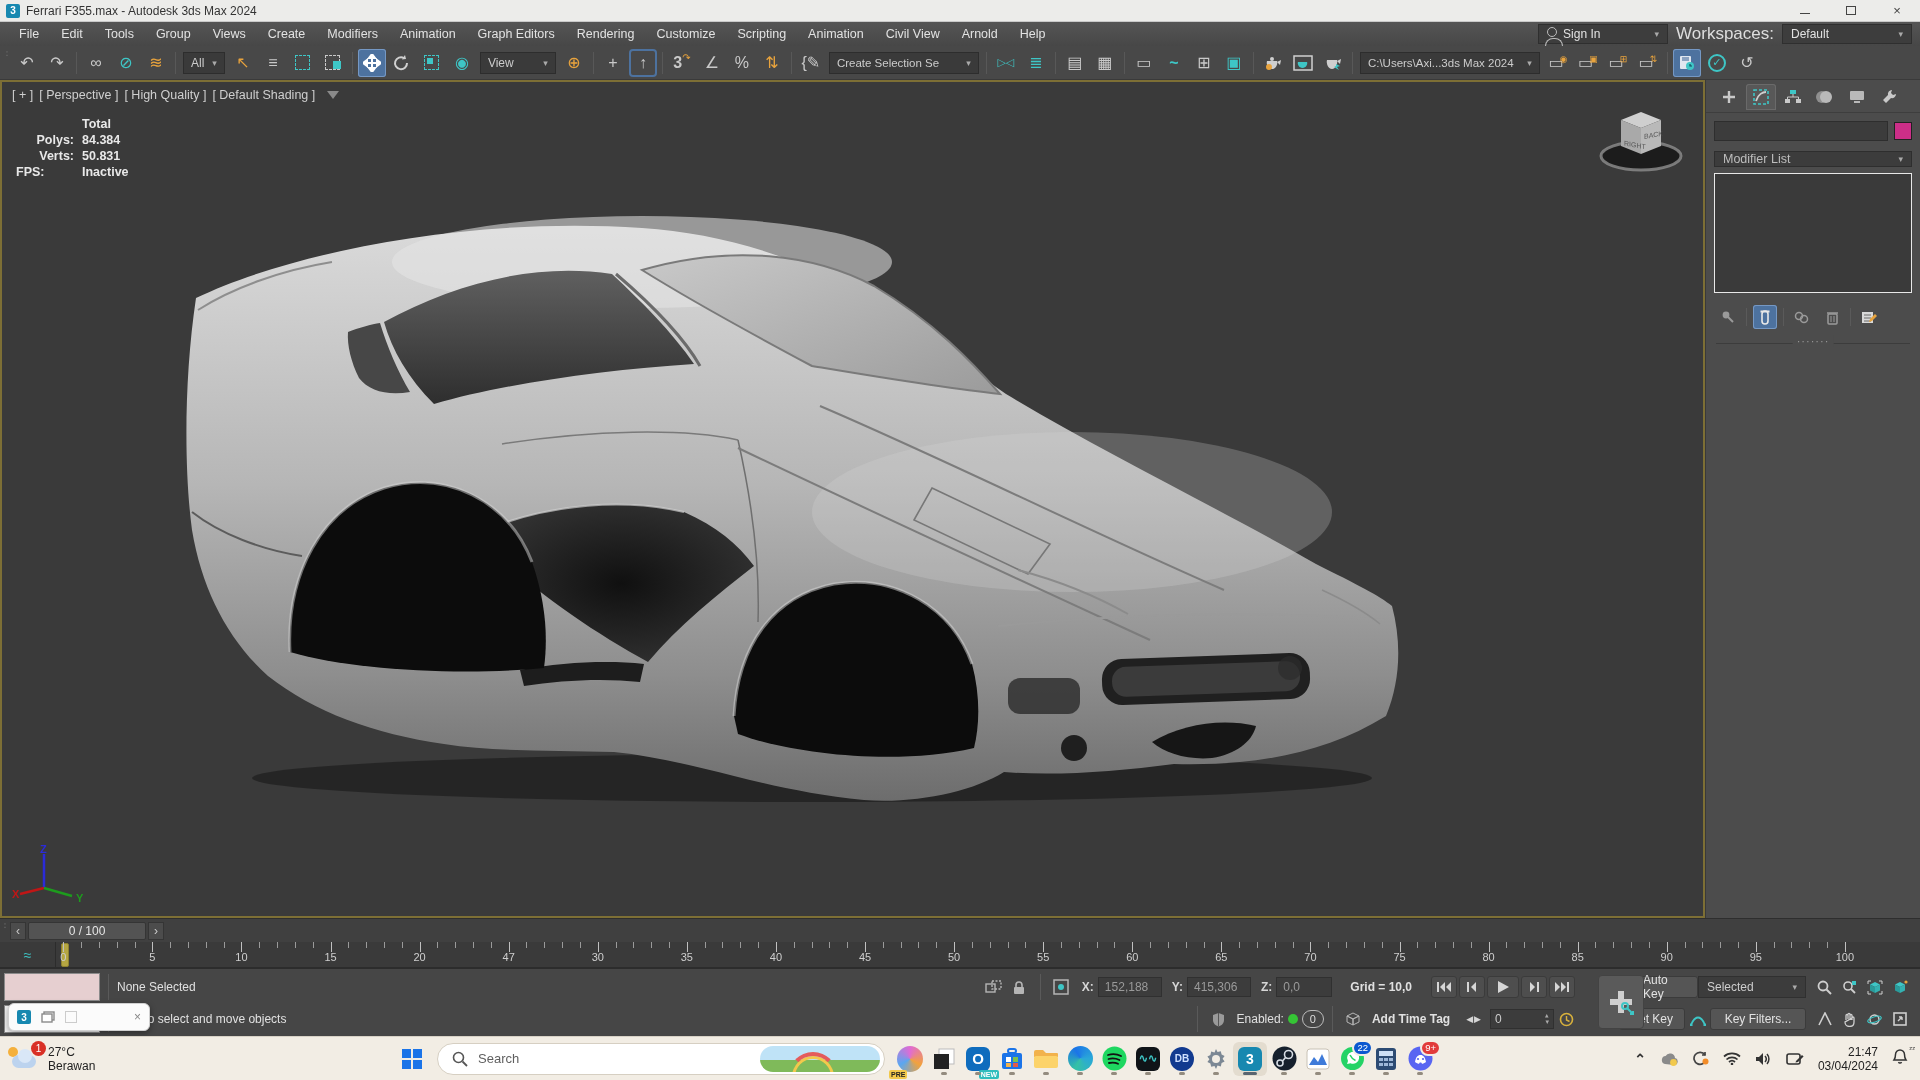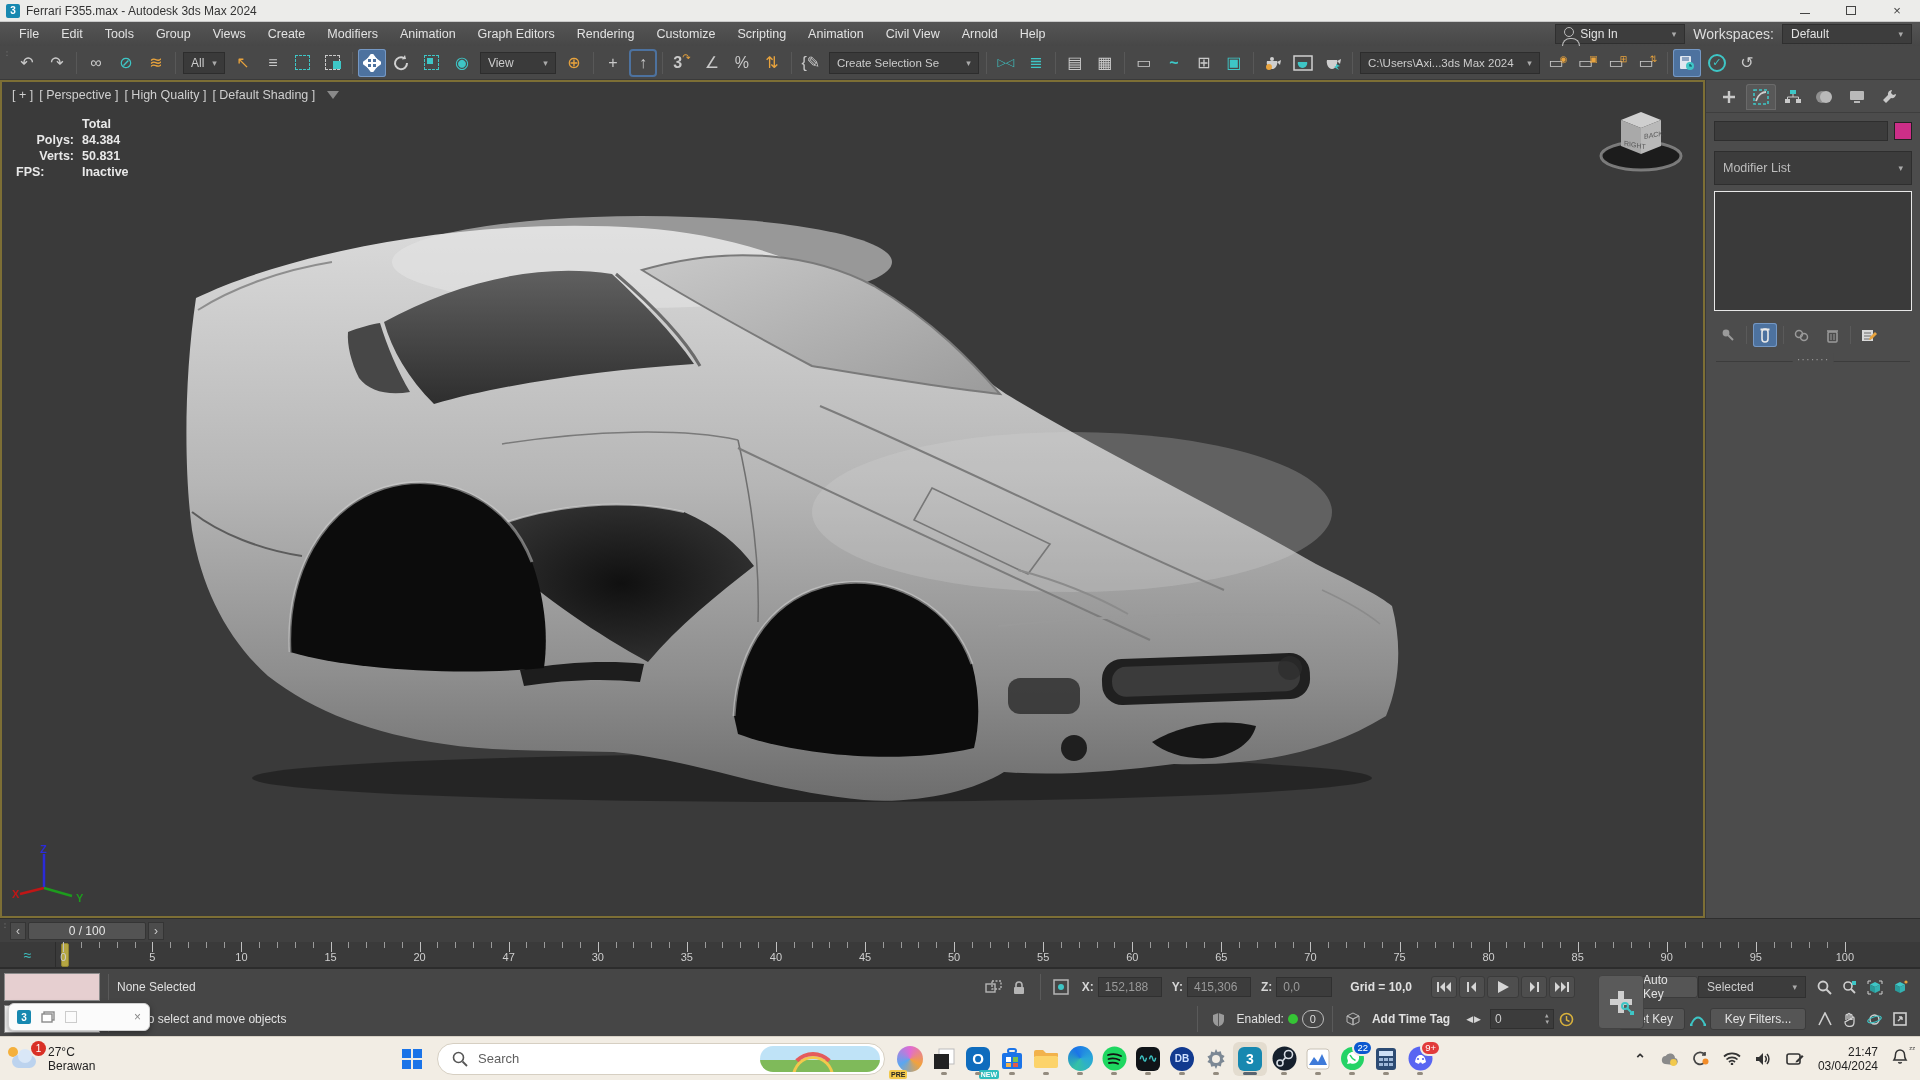--- a/index.html
+++ b/index.html
@@ -17,21 +17,21 @@
   .minglyph{width:10px;height:1px;background:#444;margin-top:6px}
 
   
   #menubar{left:0;top:22px;width:1920px;height:24px;background:linear-gradient(#555,#474747);display:flex;align-items:center;padding-left:8px;font-size:12.5px;color:#e2e2e2}
   .mitem{padding:0 11px;height:100%;display:flex;align-items:center;cursor:default}
   #menubar .right{margin-left:auto;display:flex;align-items:center;gap:8px;padding-right:8px}
   .signin{background:#3d3d3d;border:1px solid #2f2f2f;height:20px;display:flex;align-items:center;gap:6px;padding:0 8px;font-size:12px;min-width:130px}
   .person{width:10px;height:10px;border:1.5px solid #bbb;border-radius:50%;position:relative;margin-top:-4px}
   .person:after{content:"";position:absolute;left:-3px;top:10px;width:16px;height:7px;border:1.5px solid #bbb;border-bottom:none;border-radius:8px 8px 0 0}
   .ddarr{margin-left:auto;font-size:9px;color:#aaa}
-  .wslabel{font-size:14px;color:#ddd}
+  .wslabel{font-size:17px;color:#ddd}
   .wsdd{background:#3d3d3d;border:1px solid #2f2f2f;height:20px;width:130px;display:flex;align-items:center;padding:0 8px;font-size:12px}
 
   
   #toolbar{left:0;top:46px;width:1920px;height:34px;background:#484848;display:flex;align-items:center;padding:0 2px;border-bottom:1px solid #3a3a3a}
   .grip{width:8px;height:28px;color:#6d6d6d;font-size:10px;letter-spacing:-2px;line-height:5px;overflow:hidden;margin-right:2px}
   .tb{height:28px;min-width:28px;display:flex;align-items:center;justify-content:center;color:#c9c9c9;font-size:16px;border-radius:3px;margin:0 1px;position:relative}
   .tb svg{display:block}
   .tb.active{background:#4d729f;box-shadow:inset 0 0 0 1px #7598c4}
   .tb.framed{box-shadow:inset 0 0 0 2px #4d729f;border-radius:4px}
   .tsep{width:1px;height:22px;background:#3a3a3a;border-right:1px solid #585858;margin:0 4px}
@@ -56,21 +56,21 @@
   .vcube text{font-size:7px;fill:#4e4e4e;font-family:"Liberation Sans",sans-serif}
 
   
   #cpanel{left:1705px;top:0;width:215px;height:838px;position:absolute;background:#4c4c4c;border-left:1px solid #3a3a3a}
   .ptabs{display:flex;align-items:center;gap:2px;padding:4px 6px 2px 8px;border-bottom:1px solid #3e3e3e}
   .ptab{width:30px;height:26px;display:flex;align-items:center;justify-content:center;border-radius:3px 3px 0 0}
   .ptab.on{background:#585858;box-shadow:inset 0 0 0 1px #6a6a6a}
   .namerow{display:flex;align-items:center;gap:6px;padding:8px 8px}
   .namefield{flex:1;height:20px;background:#3c3c3c;border:1px solid #2e2e2e}
   .swatch{width:18px;height:18px;background:#cc2e88;border:1px solid #222}
-  .modlist{margin:2px 8px;height:34px;background:#3c3c3c;border:1px solid #2e2e2e;display:flex;align-items:center;padding:0 8px;font-size:12.5px;color:#bdbdbd}
+  .modlist{margin:2px 8px;height:16px;background:#3c3c3c;border:1px solid #2e2e2e;display:flex;align-items:center;padding:0 8px;font-size:12.5px;color:#bdbdbd}
   .modlist .ddarr{margin-left:auto}
   .stack{margin:6px 8px;height:120px;background:#3a3a3a;border:1px solid #e8e8e8}
   .stackbtns{display:flex;align-items:center;gap:6px;padding:6px 10px;color:#bdbdbd}
   .sbico{width:24px;height:24px;display:flex;align-items:center;justify-content:center;border-radius:3px}
   .sbico.on{background:#4d729f;box-shadow:inset 0 0 0 1px #7598c4}
   .vsep{width:1px;height:18px;background:#2f2f2f;border-right:1px solid #5a5a5a}
   .rollsep{margin:8px 10px;border-top:1px solid #3c3c3c;position:relative;height:6px}
   .rollsep:after{content:"·······";position:absolute;top:-9px;left:50%;transform:translateX(-50%);color:#9a9a9a;font-size:11px;background:#4c4c4c;padding:0 4px;letter-spacing:1px}
 
   

